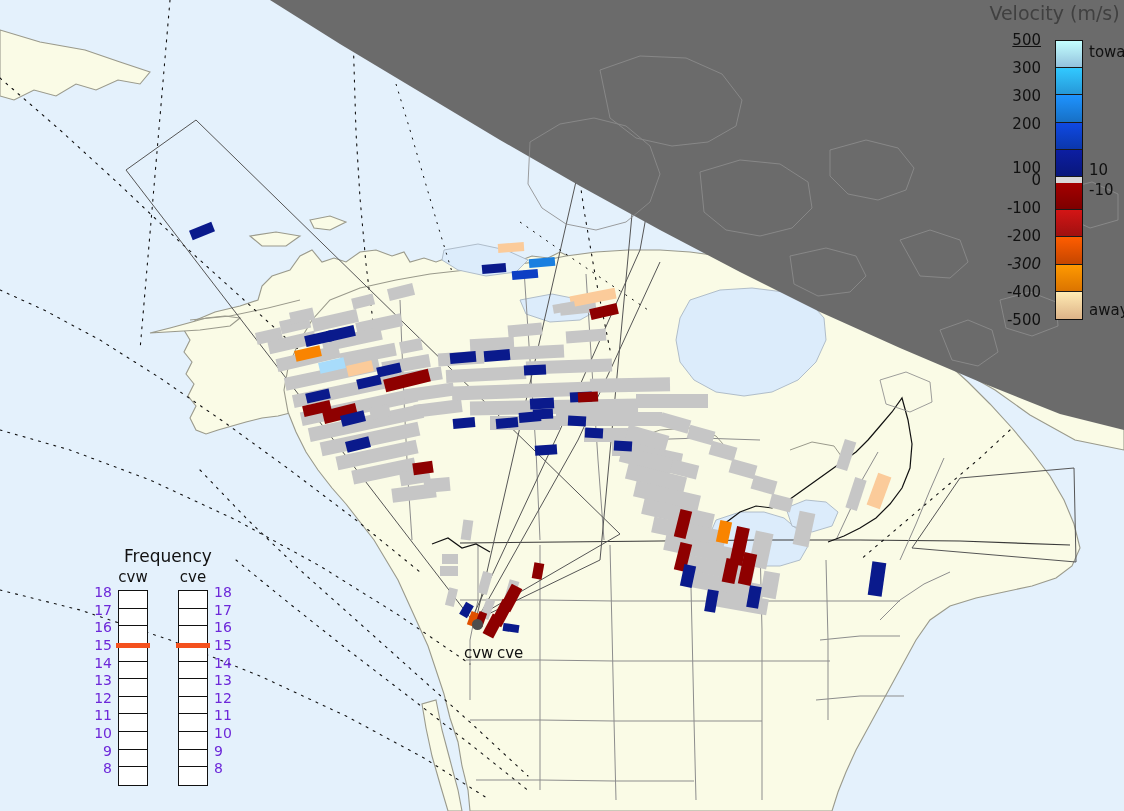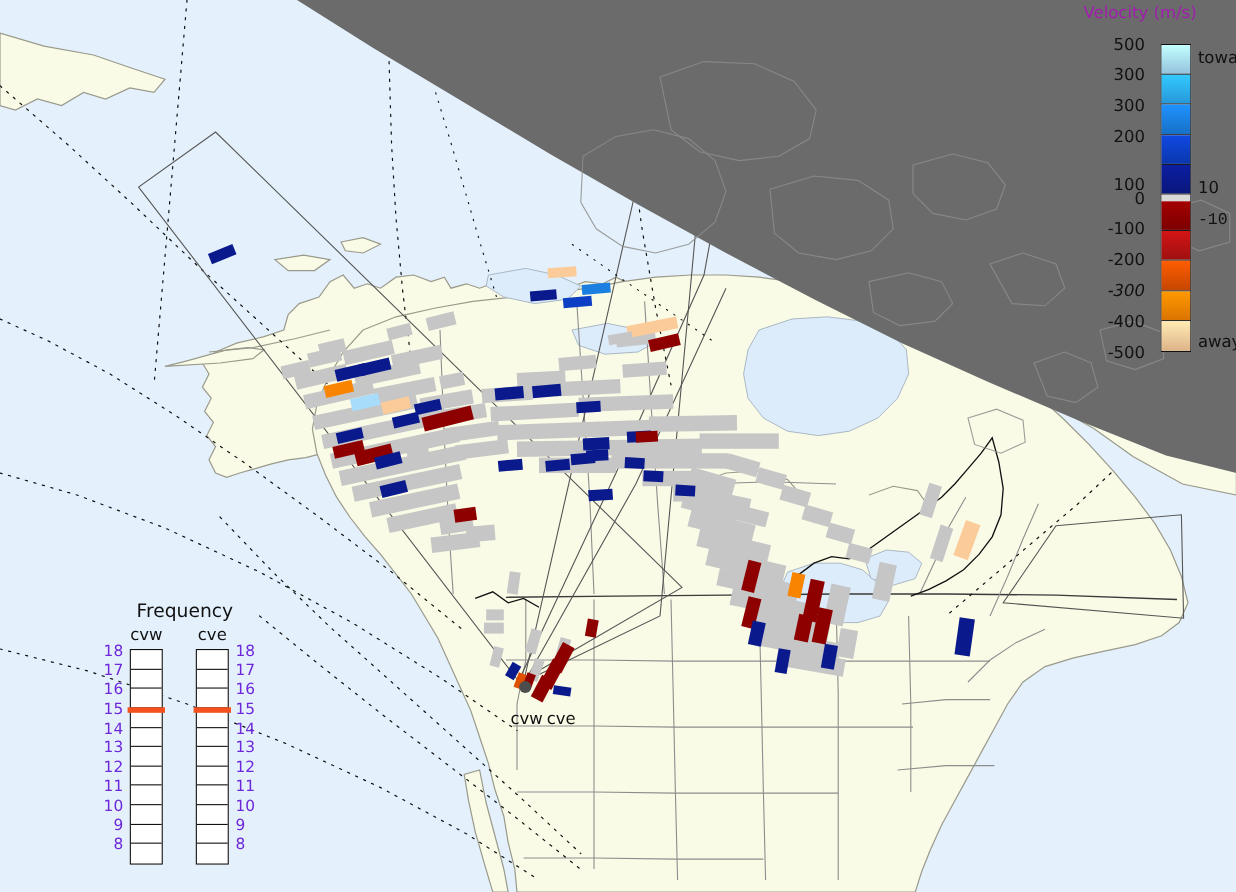--- a/index.html
+++ b/index.html
@@ -12,21 +12,21 @@
 
   
   #timestamp{position:absolute;left:6px;top:2px;color:#111;
              font-size:16px;line-height:17px;white-space:pre;
              letter-spacing:0px;}
   #timestamp div{margin:0;padding:0;}
 
   
   #cbar-wrap{position:absolute;left:985px;top:0px;width:139px;height:340px;}
   #cbar-title{position:absolute;left:0px;top:2px;width:139px;
-              text-align:left;color:#a21caf;font-size:15px;white-space:nowrap;}
+              text-align:center;color:#404040;font-size:19px;white-space:nowrap;}
   #cbar-box{position:absolute;left:70px;top:40px;width:28px;height:280px;
             border:1px solid #111;box-sizing:border-box;background:#fff;}
   .cb-seg{position:absolute;left:0;width:26px;border-bottom:1px solid #1a1a1a;
           box-sizing:border-box;}
   .cb-seg.last{border-bottom:none;}
   .cb-zero{position:absolute;left:0;width:26px;background:#d9d9d9;}
   .cb-tick{position:absolute;right:83px;color:#111;font-size:15px;
            text-align:right;white-space:nowrap;transform:translateY(-50%);}
   .cb-side{position:absolute;left:104px;color:#111;font-size:15px;
            white-space:nowrap;transform:translateY(-50%);}
@@ -422,36 +422,36 @@
         <div class="cb-seg" style="top: 81.6px; height: 27.2px; background: linear-gradient(rgb(15, 73, 227), rgb(11, 55, 172));"></div>
         <div class="cb-seg" style="top: 108.8px; height: 27.2px; background: linear-gradient(rgb(12, 30, 162), rgb(9, 23, 123));"></div>
         <div class="cb-zero" style="top: 136px; height: 6px; background: rgb(217, 217, 217);"></div>
         <div class="cb-seg" style="top: 142px; height: 27.2px; background: linear-gradient(rgb(165, 0, 0), rgb(125, 0, 0));"></div>
         <div class="cb-seg" style="top: 169.2px; height: 27.2px; background: linear-gradient(rgb(211, 21, 21), rgb(160, 16, 16));"></div>
         <div class="cb-seg" style="top: 196.4px; height: 27.2px; background: linear-gradient(rgb(255, 93, 0), rgb(197, 70, 0));"></div>
         <div class="cb-seg" style="top: 223.6px; height: 27.2px; background: linear-gradient(rgb(255, 153, 0), rgb(219, 116, 0));"></div>
         <div class="cb-seg last" style="top: 250.8px; height: 27.2px; background: linear-gradient(rgb(255, 235, 179), rgb(221, 179, 136));"></div>
       </div>
     <div id="cbar-ticks">
-        <div class="cb-tick" style="top: 40px;">500</div>
+        <div class="cb-tick" style="top: 40px; text-decoration: underline;">500</div>
         <div class="cb-tick" style="top: 68px;">300</div>
         <div class="cb-tick" style="top: 96px;">300</div>
         <div class="cb-tick" style="top: 124px; margin-left: 31px;">200</div>
         <div class="cb-tick" style="top: 168px;">100</div>
         <div class="cb-tick" style="top: 180px;">0</div>
         <div class="cb-tick" style="top: 208px;">-100</div>
         <div class="cb-tick" style="top: 236px;">-200</div>
         <div class="cb-tick" style="top: 264px; font-style: italic;">-300</div>
         <div class="cb-tick" style="top: 292px;">-400</div>
         <div class="cb-tick" style="top: 320px;">-500</div>
       </div>
     <div id="cbar-sides">
         <div class="cb-side" style="top: 52px;">toward</div>
         <div class="cb-side" style="top: 170px;">10</div>
-        <div class="cb-side" style="top: 200px; font-family: Liberation Mono, monospace;">-10</div>
+        <div class="cb-side" style="top: 190px;">-10</div>
         <div class="cb-side" style="top: 310px;">away</div>
       </div>
   </div>
 
   <div id="freq-wrap">
     <div id="freq-title">Frequency</div>
     <div id="freq-body">
         <div class="freq-col-label" style="left: 18px; width: 54px;">cvw</div>
         <div class="freq-box" style="left: 30px;">
           <div class="freq-cell" style="top: 0px; height: 17.6364px;"></div>

